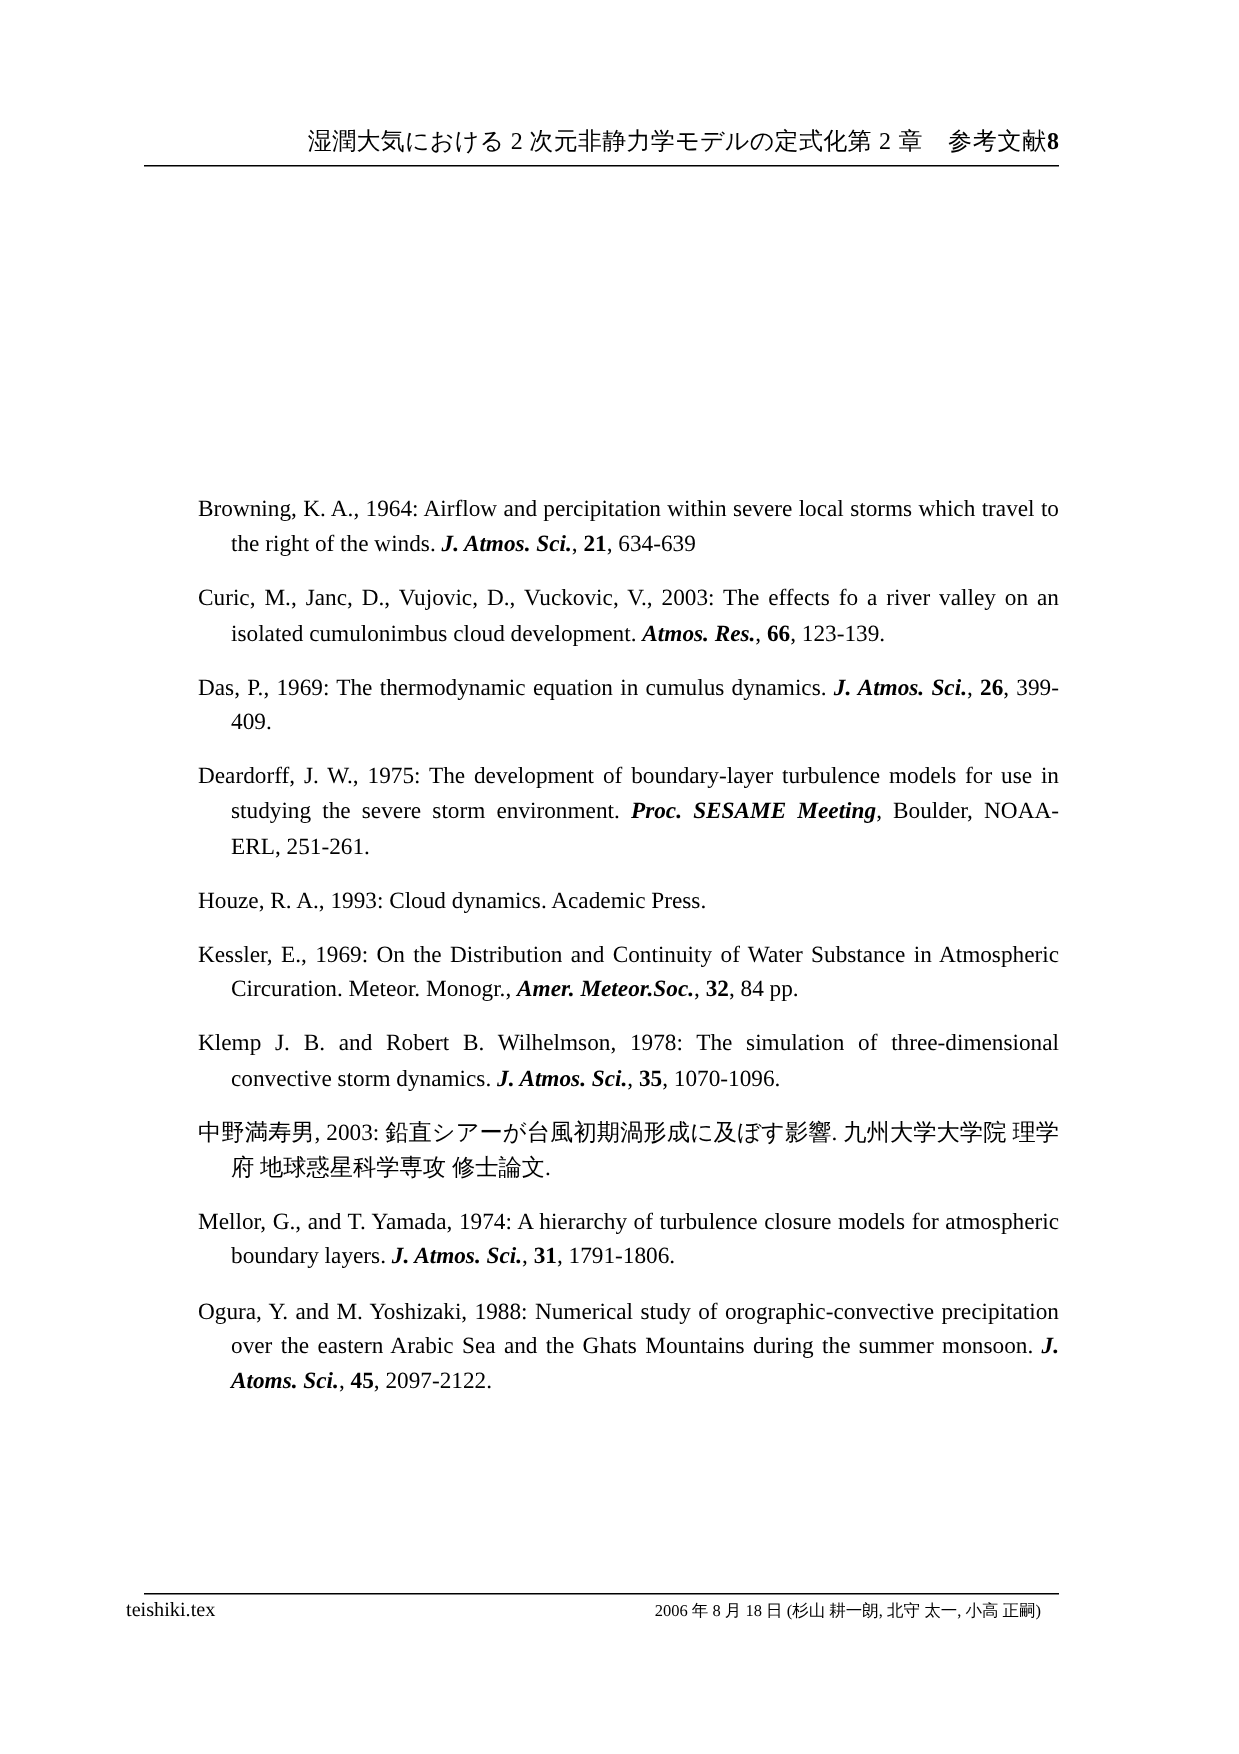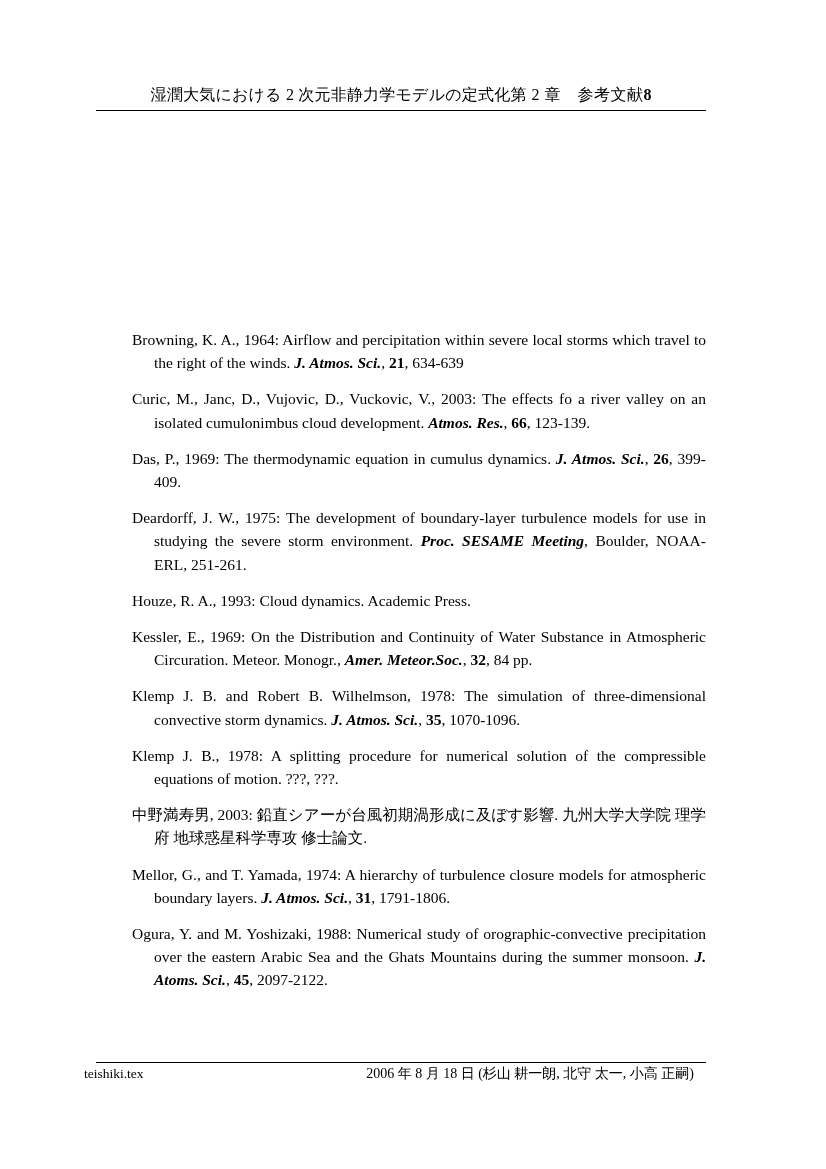--- a/index.html
+++ b/index.html
@@ -12,21 +12,21 @@
     font-family: "Liberation Serif", "DejaVu Serif", serif;
     overflow: hidden;
   }
   
   .header {
     position: absolute;
     left: 96px;
     top: 85px;
     width: 610px;
     display: flex;
-    justify-content: center;
+    justify-content: flex-end;
     align-items: baseline;
     font-size: 16px;
     line-height: 20px;
     white-space: nowrap;
   }
   .header .doc-title { letter-spacing: 0.2px; }
   .header .chapter-mark { letter-spacing: 0.5px; }
   .header .page-num { font-weight: bold; font-size: 16px; }
   .rule {
     position: absolute;
@@ -72,21 +72,21 @@
     position: absolute;
     left: 84px;
     top: 1065px;
     width: 610px;
     display: flex;
     justify-content: space-between;
     align-items: baseline;
     white-space: nowrap;
   }
   .footer .filename { font-size: 13.5px; }
-  .footer .date-authors { font-size: 14px; }
+  .footer .date-authors { font-size: 11px; }
 </style>
 </head>
 <body>
 
 <div class="page">
 
   <div class="header">
     <span class="doc-title">湿潤大気における 2 次元非静力学モデルの定式化</span>
     <span class="chapter-mark">第 2 章　参考文献</span>
     <span class="page-num">8</span>
@@ -96,21 +96,20 @@
 
   <div class="ref-list">
 
   <p class="ref-entry"><span class="seg-n">Browning, K. A., 1964: Airflow and percipitation within severe local storms which travel to the right of the winds. </span><span class="seg-i">J. Atmos. Sci.</span><span class="seg-n">, </span><span class="seg-b">21</span><span class="seg-n">, 634-639</span></p>
       <p class="ref-entry"><span class="seg-n">Curic, M., Janc, D., Vujovic, D., Vuckovic, V., 2003: The effects fo a river valley on an isolated cumulonimbus cloud development. </span><span class="seg-i">Atmos. Res.</span><span class="seg-n">, </span><span class="seg-b">66</span><span class="seg-n">, 123-139.</span></p>
       <p class="ref-entry"><span class="seg-n">Das, P., 1969: The thermodynamic equation in cumulus dynamics. </span><span class="seg-i">J. Atmos. Sci.</span><span class="seg-n">, </span><span class="seg-b">26</span><span class="seg-n">, 399-409.</span></p>
       <p class="ref-entry"><span class="seg-n">Deardorff, J. W., 1975: The development of boundary-layer turbulence models for use in studying the severe storm environment. </span><span class="seg-i">Proc. SESAME Meeting</span><span class="seg-n">, Boulder, NOAA-ERL, 251-261.</span></p>
       <p class="ref-entry"><span class="seg-n">Houze, R. A., 1993: Cloud dynamics. Academic Press.</span></p>
       <p class="ref-entry"><span class="seg-n">Kessler, E., 1969: On the Distribution and Continuity of Water Substance in Atmospheric Circuration. Meteor. Monogr., </span><span class="seg-i">Amer. Meteor.Soc.</span><span class="seg-n">, </span><span class="seg-b">32</span><span class="seg-n">, 84 pp.</span></p>
       <p class="ref-entry"><span class="seg-n">Klemp J. B. and Robert B. Wilhelmson, 1978: The simulation of three-dimensional convective storm dynamics. </span><span class="seg-i">J. Atmos. Sci.</span><span class="seg-n">, </span><span class="seg-b">35</span><span class="seg-n">, 1070-1096.</span></p>
-      <p class="ref-entry"><span class="seg-n">Klemp J. B., 1978: A splitting procedure for numerical solution of the compressible equations of motion. ???, ???.</span></p>
       <p class="ref-entry"><span class="seg-n">中野満寿男, 2003: 鉛直シアーが台風初期渦形成に及ぼす影響. 九州大学大学院 理学府 地球惑星科学専攻 修士論文.</span></p>
       <p class="ref-entry"><span class="seg-n">Mellor, G., and T. Yamada, 1974: A hierarchy of turbulence closure models for atmospheric boundary layers. </span><span class="seg-i">J. Atmos. Sci.</span><span class="seg-n">, </span><span class="seg-b">31</span><span class="seg-n">, 1791-1806.</span></p>
       <p class="ref-entry"><span class="seg-n">Ogura, Y. and M. Yoshizaki, 1988: Numerical study of orographic-convective precipitation over the eastern Arabic Sea and the Ghats Mountains during the summer monsoon. </span><span class="seg-i">J. Atoms. Sci.</span><span class="seg-n">, </span><span class="seg-b">45</span><span class="seg-n">, 2097-2122.</span></p>
     </div>
 
   <div class="rule footer-rule"></div>
   <div class="footer">
     <span class="filename">teishiki.tex</span>
     <span class="date-authors">2006 年 8 月 18 日 (杉山 耕一朗, 北守 太一, 小高 正嗣)</span>
   </div>

